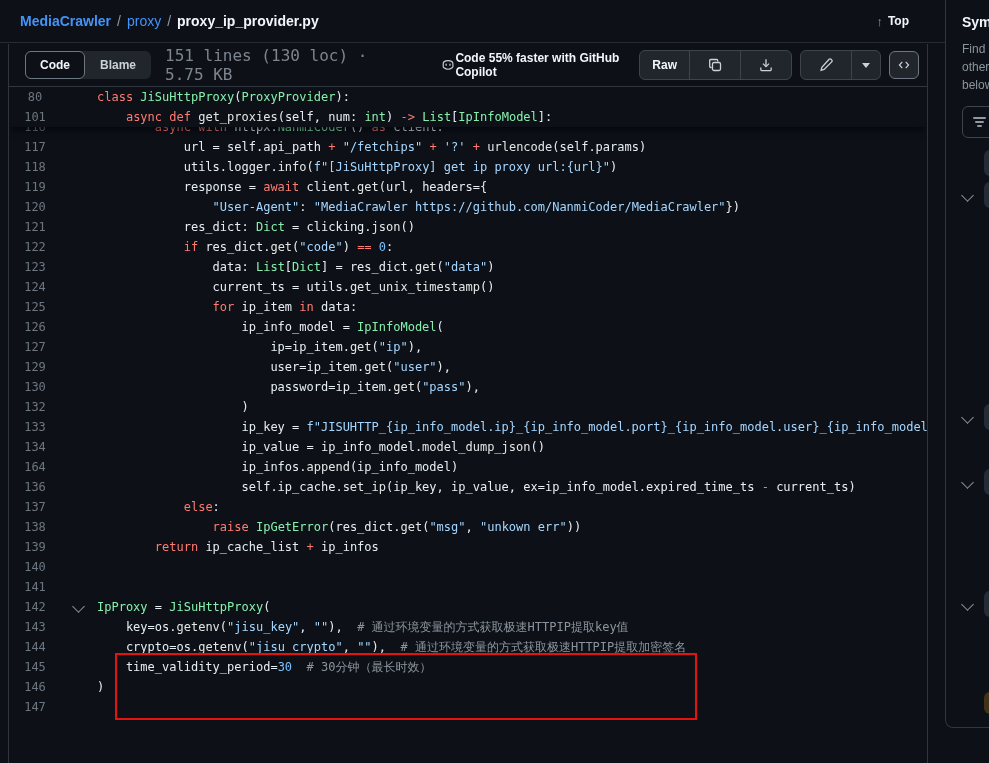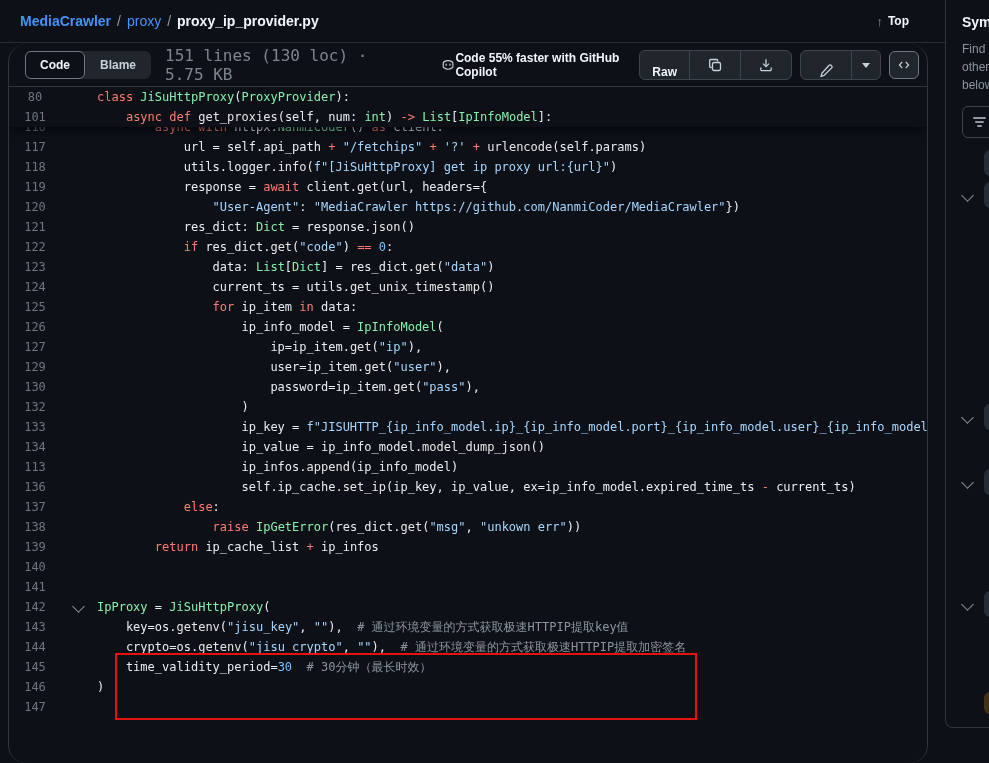--- a/index.html
+++ b/index.html
@@ -20,21 +20,21 @@
   .crumb-repo{color:#4493f8;font-weight:700;}
   .crumb-folder{color:#4493f8;}
   .crumb-sep{color:#9198a1;margin:0 6px;}
   .crumb-file{color:#f0f6fc;font-weight:700;}
   .top-link{margin-left:auto;display:flex;align-items:center;gap:5px;color:#f0f6fc;font-size:12px;font-weight:700;cursor:pointer;}
   .top-arrow{color:#9198a1;font-size:13px;font-weight:400;}
   
   .file-card{
     position:absolute;left:8px;top:44px;width:920px;height:719px;
     border-left:1px solid #30363d;border-right:1px solid #30363d;
-    box-sizing:border-box;background:#0d1117;border-radius:18px;
+    box-sizing:border-box;background:#0d1117;
   }
   .toolbar{
     height:43px;border-bottom:1px solid #30363d;
     display:flex;align-items:center;padding:0 8px;box-sizing:border-box;
   }
   .seg{
     display:flex;background:#21262d;border-radius:6px;height:28px;align-items:stretch;margin-left:8px;
   }
   .seg-btn{
     display:flex;align-items:center;padding:0 14px;font-size:12px;font-weight:600;
@@ -43,21 +43,21 @@
   .seg-btn.on{background:#0d1117;border:1px solid #6e7681;color:#f0f6fc;}
   .meta-text{
     margin-left:14px;color:#7d8590;font-size:16px;
     font-family:"DejaVu Sans Mono",monospace;
   }
   .copilot{display:flex;align-items:center;gap:0;margin-left:30px;cursor:pointer;}
   .copilot-text{font-size:12px;font-weight:700;color:#f0f6fc;}
   .tb-right{margin-left:auto;display:flex;align-items:center;gap:8px;}
   .btn-group{display:flex;height:28px;border:1px solid #3d444d;border-radius:6px;background:#21262d;overflow:hidden;}
   .btn-seg{display:flex;align-items:center;justify-content:center;padding:0 10px;cursor:pointer;border-left:1px solid #3d444d;color:#c9d1d9;}
-  .btn-seg:first-child{border-left:none;align-items:flex-end;}
+  .btn-seg:first-child{border-left:none;}
   .raw-label{font-size:12px;font-weight:600;color:#f0f6fc;padding:0 2px;}
   .icon-btn{width:30px;}
   .sq-btn{width:30px;height:28px;border:1px solid #6e7681;border-radius:6px;background:#21262d;
     display:flex;align-items:center;justify-content:center;cursor:pointer;box-sizing:border-box;}
   .caret{width:0;height:0;border-left:4px solid transparent;border-right:4px solid transparent;border-top:5px solid #c9d1d9;}
   svg.oct{display:block;}
   
   .code-area{position:relative;height:675px;overflow:hidden;}
   .sticky-block{position:relative;z-index:3;background:#0d1117;
     box-shadow:0 5px 8px -2px rgba(1,4,9,0.75);}
@@ -166,33 +166,33 @@
         <div class="cl"><span class="ln">80</span><span class="fold"></span><span class="ct"><span class="tok-k">class</span><span class="tok-p"> </span><span class="tok-t">JiSuHttpProxy</span><span class="tok-p">(</span><span class="tok-t">ProxyProvider</span><span class="tok-p">):</span></span></div>
         <div class="cl"><span class="ln">101</span><span class="fold"></span><span class="ct"><span class="tok-p">    </span><span class="tok-k">async</span><span class="tok-p"> </span><span class="tok-k">def</span><span class="tok-p"> </span><span class="tok-f">get_proxies</span><span class="tok-p">(self, num: </span><span class="tok-t">int</span><span class="tok-p">) </span><span class="tok-k">-&gt;</span><span class="tok-p"> </span><span class="tok-t">List</span><span class="tok-p">[</span><span class="tok-t">IpInfoModel</span><span class="tok-p">]:</span></span></div>
       </div>
     <div class="code-lines" id="code-lines">
       <div class="annot-box"></div>
     <div class="cl"><span class="ln">116</span><span class="fold"></span><span class="ct"><span class="tok-p">        </span><span class="tok-k">async</span><span class="tok-p"> </span><span class="tok-k">with</span><span class="tok-p"> httpx.</span><span class="tok-t">NanmiCoder</span><span class="tok-p">() </span><span class="tok-k">as</span><span class="tok-p"> client:</span></span></div>
         <div class="cl"><span class="ln">117</span><span class="fold"></span><span class="ct"><span class="tok-p">            url = self.api_path </span><span class="tok-k">+</span><span class="tok-p"> </span><span class="tok-s">"/fetchips"</span><span class="tok-p"> </span><span class="tok-k">+</span><span class="tok-p"> </span><span class="tok-s">'?'</span><span class="tok-p"> </span><span class="tok-k">+</span><span class="tok-p"> </span><span class="tok-f">urlencode</span><span class="tok-p">(self.params)</span></span></div>
         <div class="cl"><span class="ln">118</span><span class="fold"></span><span class="ct"><span class="tok-p">            utils.logger.</span><span class="tok-f">info</span><span class="tok-p">(</span><span class="tok-s">f"[JiSuHttpProxy] get ip proxy url:{url}"</span><span class="tok-p">)</span></span></div>
         <div class="cl"><span class="ln">119</span><span class="fold"></span><span class="ct"><span class="tok-p">            response = </span><span class="tok-k">await</span><span class="tok-p"> client.</span><span class="tok-f">get</span><span class="tok-p">(url, headers={</span></span></div>
         <div class="cl"><span class="ln">120</span><span class="fold"></span><span class="ct"><span class="tok-p">                </span><span class="tok-s">"User-Agent"</span><span class="tok-p">: </span><span class="tok-s">"MediaCrawler https://github.com/NanmiCoder/MediaCrawler"</span><span class="tok-p">})</span></span></div>
-        <div class="cl"><span class="ln">121</span><span class="fold"></span><span class="ct"><span class="tok-p">            res_dict: </span><span class="tok-t">Dict</span><span class="tok-p"> = response.</span><span class="tok-f">json</span><span class="tok-p">()</span></span></div>
+        <div class="cl"><span class="ln">121</span><span class="fold"></span><span class="ct"><span class="tok-p">            res_dict: </span><span class="tok-t">Dict</span><span class="tok-p"> = clicking.</span><span class="tok-f">json</span><span class="tok-p">()</span></span></div>
         <div class="cl"><span class="ln">122</span><span class="fold"></span><span class="ct"><span class="tok-p">            </span><span class="tok-k">if</span><span class="tok-p"> res_dict.</span><span class="tok-f">get</span><span class="tok-p">(</span><span class="tok-s">"code"</span><span class="tok-p">) </span><span class="tok-k">==</span><span class="tok-p"> </span><span class="tok-n">0</span><span class="tok-p">:</span></span></div>
         <div class="cl"><span class="ln">123</span><span class="fold"></span><span class="ct"><span class="tok-p">                data: </span><span class="tok-t">List</span><span class="tok-p">[</span><span class="tok-t">Dict</span><span class="tok-p">] = res_dict.</span><span class="tok-f">get</span><span class="tok-p">(</span><span class="tok-s">"data"</span><span class="tok-p">)</span></span></div>
         <div class="cl"><span class="ln">124</span><span class="fold"></span><span class="ct"><span class="tok-p">                current_ts = utils.</span><span class="tok-f">get_unix_timestamp</span><span class="tok-p">()</span></span></div>
         <div class="cl"><span class="ln">125</span><span class="fold"></span><span class="ct"><span class="tok-p">                </span><span class="tok-k">for</span><span class="tok-p"> ip_item </span><span class="tok-k">in</span><span class="tok-p"> data:</span></span></div>
         <div class="cl"><span class="ln">126</span><span class="fold"></span><span class="ct"><span class="tok-p">                    ip_info_model = </span><span class="tok-t">IpInfoModel</span><span class="tok-p">(</span></span></div>
         <div class="cl"><span class="ln">127</span><span class="fold"></span><span class="ct"><span class="tok-p">                        ip=ip_item.</span><span class="tok-f">get</span><span class="tok-p">(</span><span class="tok-s">"ip"</span><span class="tok-p">),</span></span></div>
         <div class="cl"><span class="ln">129</span><span class="fold"></span><span class="ct"><span class="tok-p">                        user=ip_item.</span><span class="tok-f">get</span><span class="tok-p">(</span><span class="tok-s">"user"</span><span class="tok-p">),</span></span></div>
         <div class="cl"><span class="ln">130</span><span class="fold"></span><span class="ct"><span class="tok-p">                        password=ip_item.</span><span class="tok-f">get</span><span class="tok-p">(</span><span class="tok-s">"pass"</span><span class="tok-p">),</span></span></div>
         <div class="cl"><span class="ln">132</span><span class="fold"></span><span class="ct"><span class="tok-p">                    )</span></span></div>
         <div class="cl"><span class="ln">133</span><span class="fold"></span><span class="ct"><span class="tok-p">                    ip_key = </span><span class="tok-s">f"JISUHTTP_{ip_info_model.ip}_{ip_info_model.port}_{ip_info_model.user}_{ip_info_model</span></span></div>
         <div class="cl"><span class="ln">134</span><span class="fold"></span><span class="ct"><span class="tok-p">                    ip_value = ip_info_model.</span><span class="tok-f">model_dump_json</span><span class="tok-p">()</span></span></div>
-        <div class="cl"><span class="ln">113</span><span class="fold"></span><span class="ct"><span class="tok-p">                    ip_infos.</span><span class="tok-f">append</span><span class="tok-p">(ip_info_model)</span></span></div>
+        <div class="cl"><span class="ln">164</span><span class="fold"></span><span class="ct"><span class="tok-p">                    ip_infos.</span><span class="tok-f">append</span><span class="tok-p">(ip_info_model)</span></span></div>
         <div class="cl"><span class="ln">136</span><span class="fold"></span><span class="ct"><span class="tok-p">                    self.ip_cache.</span><span class="tok-f">set_ip</span><span class="tok-p">(ip_key, ip_value, ex=ip_info_model.expired_time_ts </span><span class="tok-k">-</span><span class="tok-p"> current_ts)</span></span></div>
         <div class="cl"><span class="ln">137</span><span class="fold"></span><span class="ct"><span class="tok-p">            </span><span class="tok-k">else</span><span class="tok-p">:</span></span></div>
         <div class="cl"><span class="ln">138</span><span class="fold"></span><span class="ct"><span class="tok-p">                </span><span class="tok-k">raise</span><span class="tok-p"> </span><span class="tok-t">IpGetError</span><span class="tok-p">(res_dict.</span><span class="tok-f">get</span><span class="tok-p">(</span><span class="tok-s">"msg"</span><span class="tok-p">, </span><span class="tok-s">"unkown err"</span><span class="tok-p">))</span></span></div>
         <div class="cl"><span class="ln">139</span><span class="fold"></span><span class="ct"><span class="tok-p">        </span><span class="tok-k">return</span><span class="tok-p"> ip_cache_list </span><span class="tok-k">+</span><span class="tok-p"> ip_infos</span></span></div>
         <div class="cl"><span class="ln">140</span><span class="fold"></span><span class="ct"></span></div>
         <div class="cl"><span class="ln">141</span><span class="fold"></span><span class="ct"></span></div>
         <div class="cl"><span class="ln">142</span><span class="fold"><span class="chev"></span></span><span class="ct"><span class="tok-t">IpProxy</span><span class="tok-p"> = </span><span class="tok-t">JiSuHttpProxy</span><span class="tok-p">(</span></span></div>
         <div class="cl"><span class="ln">143</span><span class="fold"></span><span class="ct"><span class="tok-p">    key=os.</span><span class="tok-f">getenv</span><span class="tok-p">(</span><span class="tok-s">"jisu_key"</span><span class="tok-p">, </span><span class="tok-s">""</span><span class="tok-p">),  </span><span class="tok-c"># 通过环境变量的方式获取极速HTTPIP提取key值</span></span></div>
         <div class="cl"><span class="ln">144</span><span class="fold"></span><span class="ct"><span class="tok-p">    crypto=os.</span><span class="tok-f">getenv</span><span class="tok-p">(</span><span class="tok-s">"jisu_crypto"</span><span class="tok-p">, </span><span class="tok-s">""</span><span class="tok-p">),  </span><span class="tok-c"># 通过环境变量的方式获取极速HTTPIP提取加密签名</span></span></div>
         <div class="cl"><span class="ln">145</span><span class="fold"></span><span class="ct"><span class="tok-p">    time_validity_period=</span><span class="tok-n">30</span><span class="tok-p">  </span><span class="tok-c"># 30分钟（最长时效）</span></span></div>

